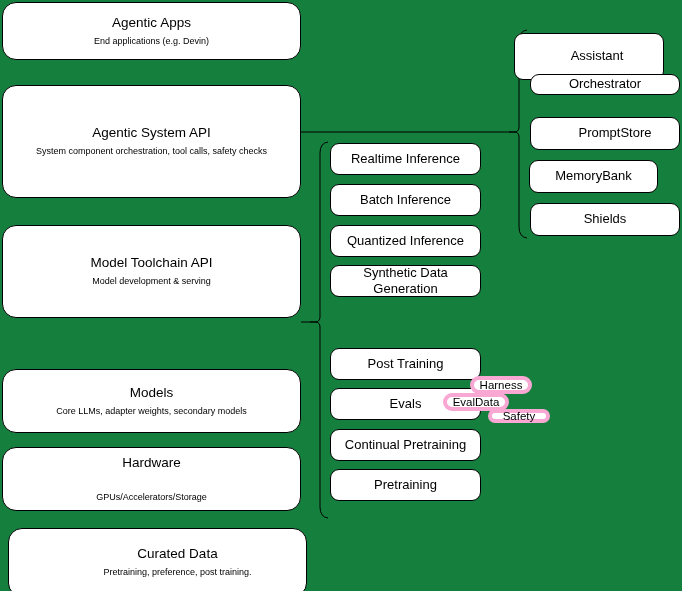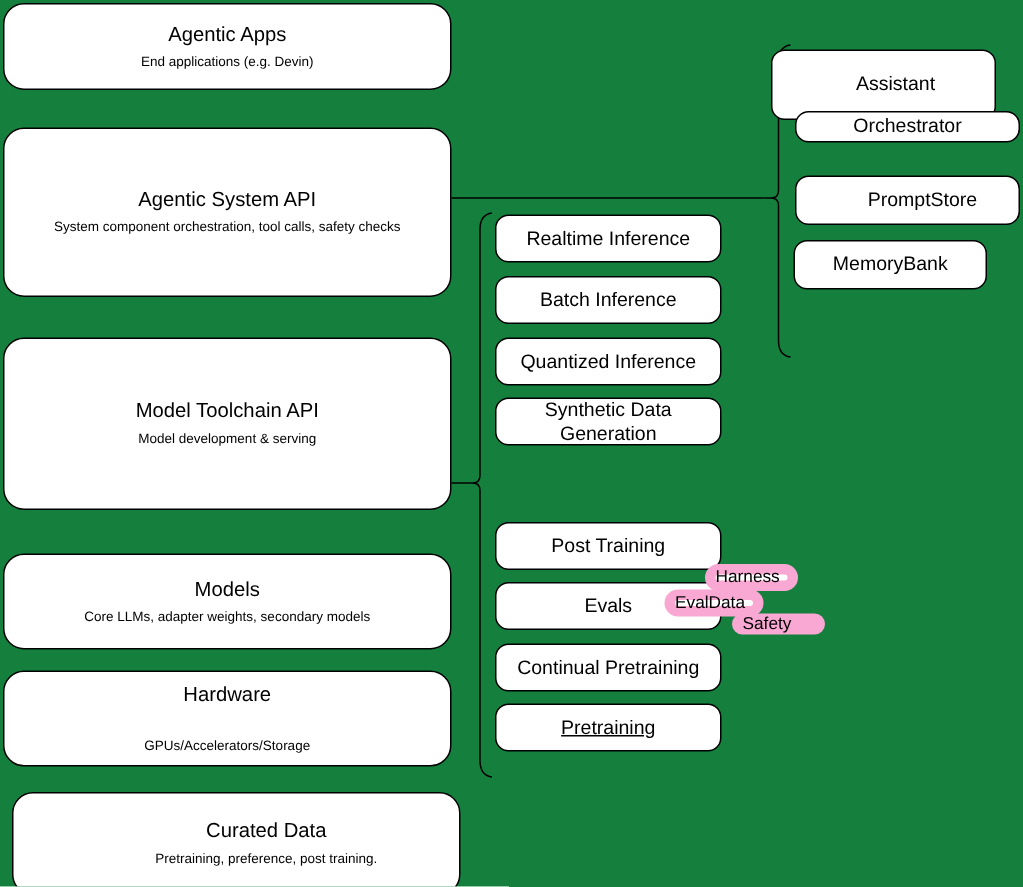--- a/index.html
+++ b/index.html
@@ -53,25 +53,25 @@
   .pill-box {
     border-radius: 9px;
     font-size: 12.5px;
   }
 
   
   .badge {
     position: absolute;
     box-sizing: border-box;
     background: #ffffff;
-    border: 7px solid #f9a8d4;
+    border: 4px solid #f9a8d4;
     border-radius: 999px;
     display: flex;
     align-items: center;
-    justify-content: flex-start;
+    justify-content: center;
     font-size: 11.5px;
     z-index: 6;
   }
 
   
   #connectors {
     position: absolute;
     left: 0;
     top: 0;
     width: 682px;
@@ -125,21 +125,21 @@
     <div class="box layer-box" style="left:2px; top:2px; width:299px; height:58px;">
       <div class="title">Agentic Apps</div>
       <div class="sub">End applications (e.g. Devin)</div>
     </div>
 
     <div class="box layer-box" style="left:2px; top:85px; width:299px; height:113px;">
       <div class="title">Agentic System API</div>
       <div class="sub">System component orchestration, tool calls, safety checks</div>
     </div>
 
-    <div class="box layer-box" style="left:2px; top:225px; width:299px; height:115px;">
+    <div class="box layer-box" style="left:2px; top:225px; width:299px; height:93px;">
       <div class="title">Model Toolchain API</div>
       <div class="sub">Model development &amp; serving</div>
     </div>
 
     <div class="box layer-box" style="left:2px; top:369px; width:299px; height:64px;">
       <div class="title">Models</div>
       <div class="sub">Core LLMs, adapter weights, secondary models</div>
     </div>
 
     <div class="box layer-box" style="left:2px; top:447px; width:299px; height:64px;gap:16px;">
@@ -166,36 +166,39 @@
     </div>
     <div class="box pill-box" style="left:330px; top:348px; width:151px; height:32px;">
       <div class="title">Post Training</div>
     </div>
     <div class="box pill-box" style="left:330px; top:388px; width:151px; height:32px;">
       <div class="title">Evals</div>
     </div>
     <div class="box pill-box" style="left:330px; top:429px; width:151px; height:32px;">
       <div class="title">Continual Pretraining</div>
     </div>
-    <div class="box pill-box" style="left:330px; top:469px; width:151px; height:32px;text-decoration:underline;">
+    <div class="box pill-box" style="left:330px; top:469px; width:151px; height:32px;">
       <div class="title">Pretraining</div>
     </div>
 
     <div class="box pill-box" style="left:514px; top:33px; width:150px; height:47px;padding-left:16px;">
       <div class="title">Assistant</div>
     </div>
     <div class="box pill-box" style="left:530px; top:74px; width:150px; height:21px;">
       <div class="title">Orchestrator</div>
     </div>
     <div class="box pill-box" style="left:530px; top:117px; width:150px; height:33px;padding-left:20px;">
       <div class="title">PromptStore</div>
     </div>
     <div class="box pill-box" style="left:518px; top:160px; width:129px; height:33px;margin-left:11px;">
       <div class="title">MemoryBank</div>
     </div>
+    <div class="box pill-box" style="left:530px; top:203px; width:150px; height:33px;">
+      <div class="title">Shields</div>
+    </div>
 
     <div class="badge" style="left:470px; top:376px; width:62px; height:18px;">
       <span>Harness</span>
     </div>
     <div class="badge" style="left:443px; top:393px; width:66px; height:18px;">
       <span>EvalData</span>
     </div>
     <div class="badge" style="left:488px; top:409px; width:62px; height:14px;">
       <span>Safety</span>
     </div>

